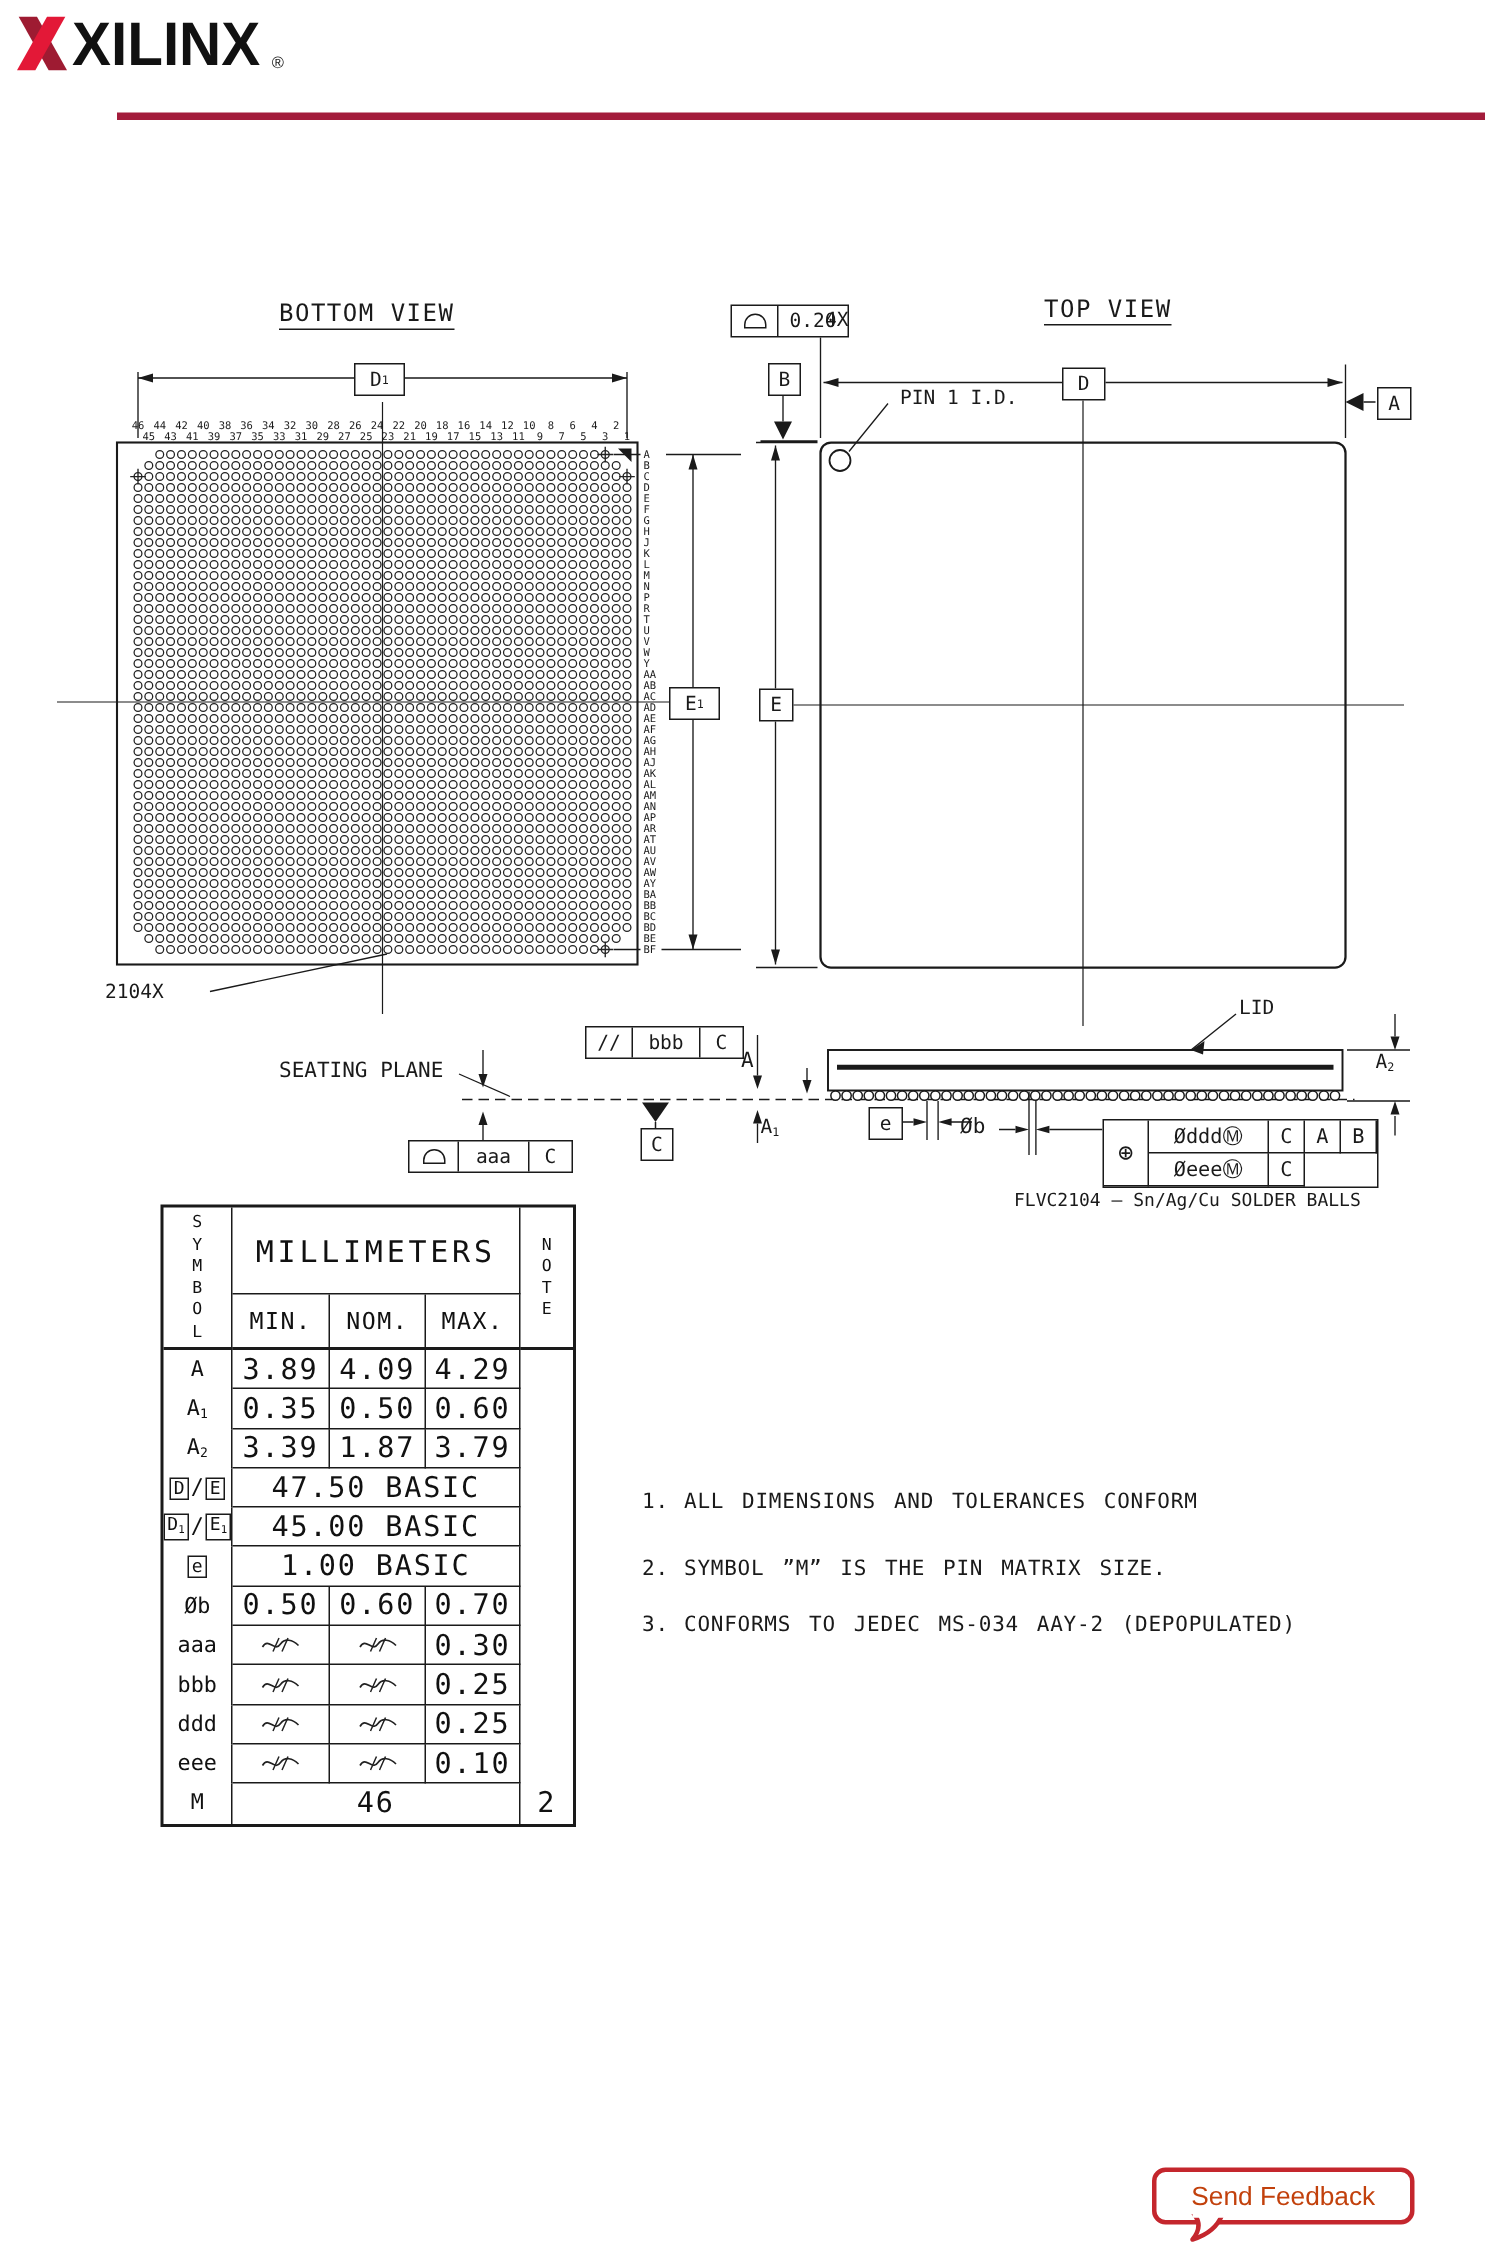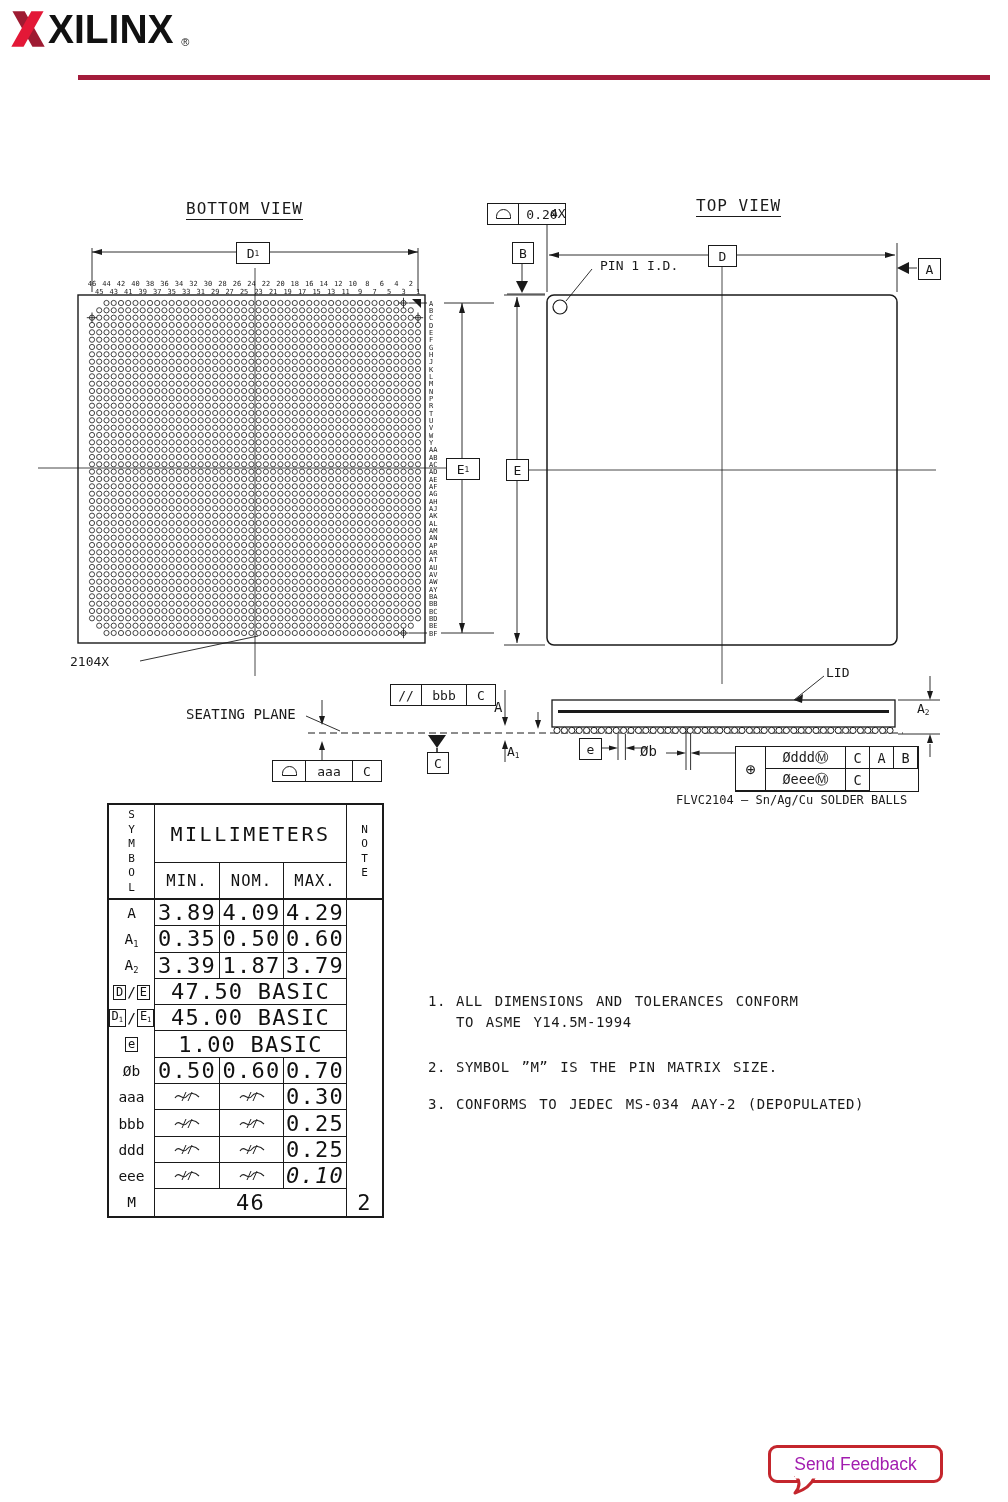--- a/index.html
+++ b/index.html
@@ -25,36 +25,36 @@
   .segsym{display:inline-block;width:13px;height:7.5px;border:1.3px solid #1a1a1a;border-radius:9px 9px 0 0;}
   
   #fcf-pos{position:absolute;display:grid;grid-template-columns:30px 80px 24px 24px 24px;
            grid-template-rows:22px 22px;border:1.3px solid #1a1a1a;background:#fff;font-size:13.5px;}
   #fcf-pos .pc{display:flex;align-items:center;justify-content:center;border-right:1.3px solid #1a1a1a;border-bottom:1.3px solid #1a1a1a;}
   
   #dim-table{position:absolute;left:107px;top:803px;display:grid;
              grid-template-columns:46px 65px 64px 63px 35px;
              grid-template-rows:58px 37px repeat(12,26.3px);
              border:2px solid #1a1a1a;background:#fff;}
-  .tc{display:flex;align-items:center;justify-content:center;font-size:22px;letter-spacing:1.2px;color:#111;overflow:hidden;}
+  .tc{display:flex;align-items:center;justify-content:center;font-size:19px;letter-spacing:1.2px;color:#111;overflow:hidden;}
   .br{border-right:1.3px solid #1a1a1a;} .bb{border-bottom:1.3px solid #1a1a1a;} .hb{border-bottom:2px solid #1a1a1a;}
   .vt{white-space:pre;text-align:center;font-size:11px;line-height:14.5px;letter-spacing:0;}
   .sym{font-size:14.5px;letter-spacing:0;}
   .sbox{border:1.1px solid #1a1a1a;padding:0 2px;margin:0 1px;font-size:12px;line-height:13px;display:inline-block;}
   .units{font-size:20px;letter-spacing:2.5px;} .subhead{font-size:15.5px;letter-spacing:1px;}
   
   #notes{position:absolute;left:406px;top:971px;font-size:14px;letter-spacing:.5px;word-spacing:3px;}
   #notes-title{font-size:14.5px;}
   .note-item{display:flex;}
   .note-num{width:28px;flex:none;}
   .note-line{line-height:21px;white-space:nowrap;}
   
   #feedback{position:absolute;left:768px;top:1445px;width:169px;height:32px;border:3px solid #C4262D;
             border-radius:9px;background:#fff;display:flex;align-items:center;justify-content:center;
-            font-family:"Liberation Sans",sans-serif;font-size:17.5px;color:#a21caf;cursor:pointer;}
+            font-family:"Liberation Sans",sans-serif;font-size:17.5px;color:#c2410c;cursor:pointer;}
   #feedback-tail{position:absolute;left:793px;top:1476px;}
 </style>
 </head>
 <body>
 
 <div id="page">
 
   <div class="abs" id="logo">
     <svg width="40" height="46" viewBox="0 0 36 36">
       <polygon points="4,2 15,2 33,34 22,34" fill="#9E1B32"></polygon>
@@ -2555,36 +2555,35 @@
           <path d="M2,8 C6,1 10,12 14,6 C17,2 22,3 26,7" fill="none" stroke="#222" stroke-width="1.1"></path>
           <path d="M9,11 L13,2 M15,11 L19,2" fill="none" stroke="#222" stroke-width="1"></path>
         </svg>
       </div>
       <div class="tc br bb" style="grid-area: 13 / 3;">
         <svg width="28" height="13" viewBox="0 0 28 13">
           <path d="M2,8 C6,1 10,12 14,6 C17,2 22,3 26,7" fill="none" stroke="#222" stroke-width="1.1"></path>
           <path d="M9,11 L13,2 M15,11 L19,2" fill="none" stroke="#222" stroke-width="1"></path>
         </svg>
       </div>
-      <div class="tc br bb" style="grid-area: 13 / 4; font-style: italic;">0.10</div>
+      <div class="tc br bb" style="grid-area: 13 / 4;">0.10</div>
       <div class="tc " style="grid-area: 13 / 5;"></div>
       <div class="tc br sym" style="grid-area: 14 / 1;">
         <span>M</span>
       </div>
       <div class="tc br" style="grid-area: 14 / 2 / auto / span 3;">46</div>
       <div class="tc " style="grid-area: 14 / 5;">2</div>
     </div>
 
   <div id="notes">
     <div id="notes-items" style="margin-left:22px;margin-top:20px;">
         <div class="note-item" style="margin-top: 0px;">
           <div class="note-num note-line">1.</div>
           <div>
             <div class="note-line">ALL DIMENSIONS AND TOLERANCES CONFORM</div>
-            <div class="note-line">TO ASME Y14.5M-1994</div>
           </div>
         </div>
         <div class="note-item" style="margin-top: 24px;">
           <div class="note-num note-line">2.</div>
           <div>
             <div class="note-line">SYMBOL ”M” IS THE PIN MATRIX SIZE.</div>
           </div>
         </div>
         <div class="note-item" style="margin-top: 16px;">
           <div class="note-num note-line">3.</div>

